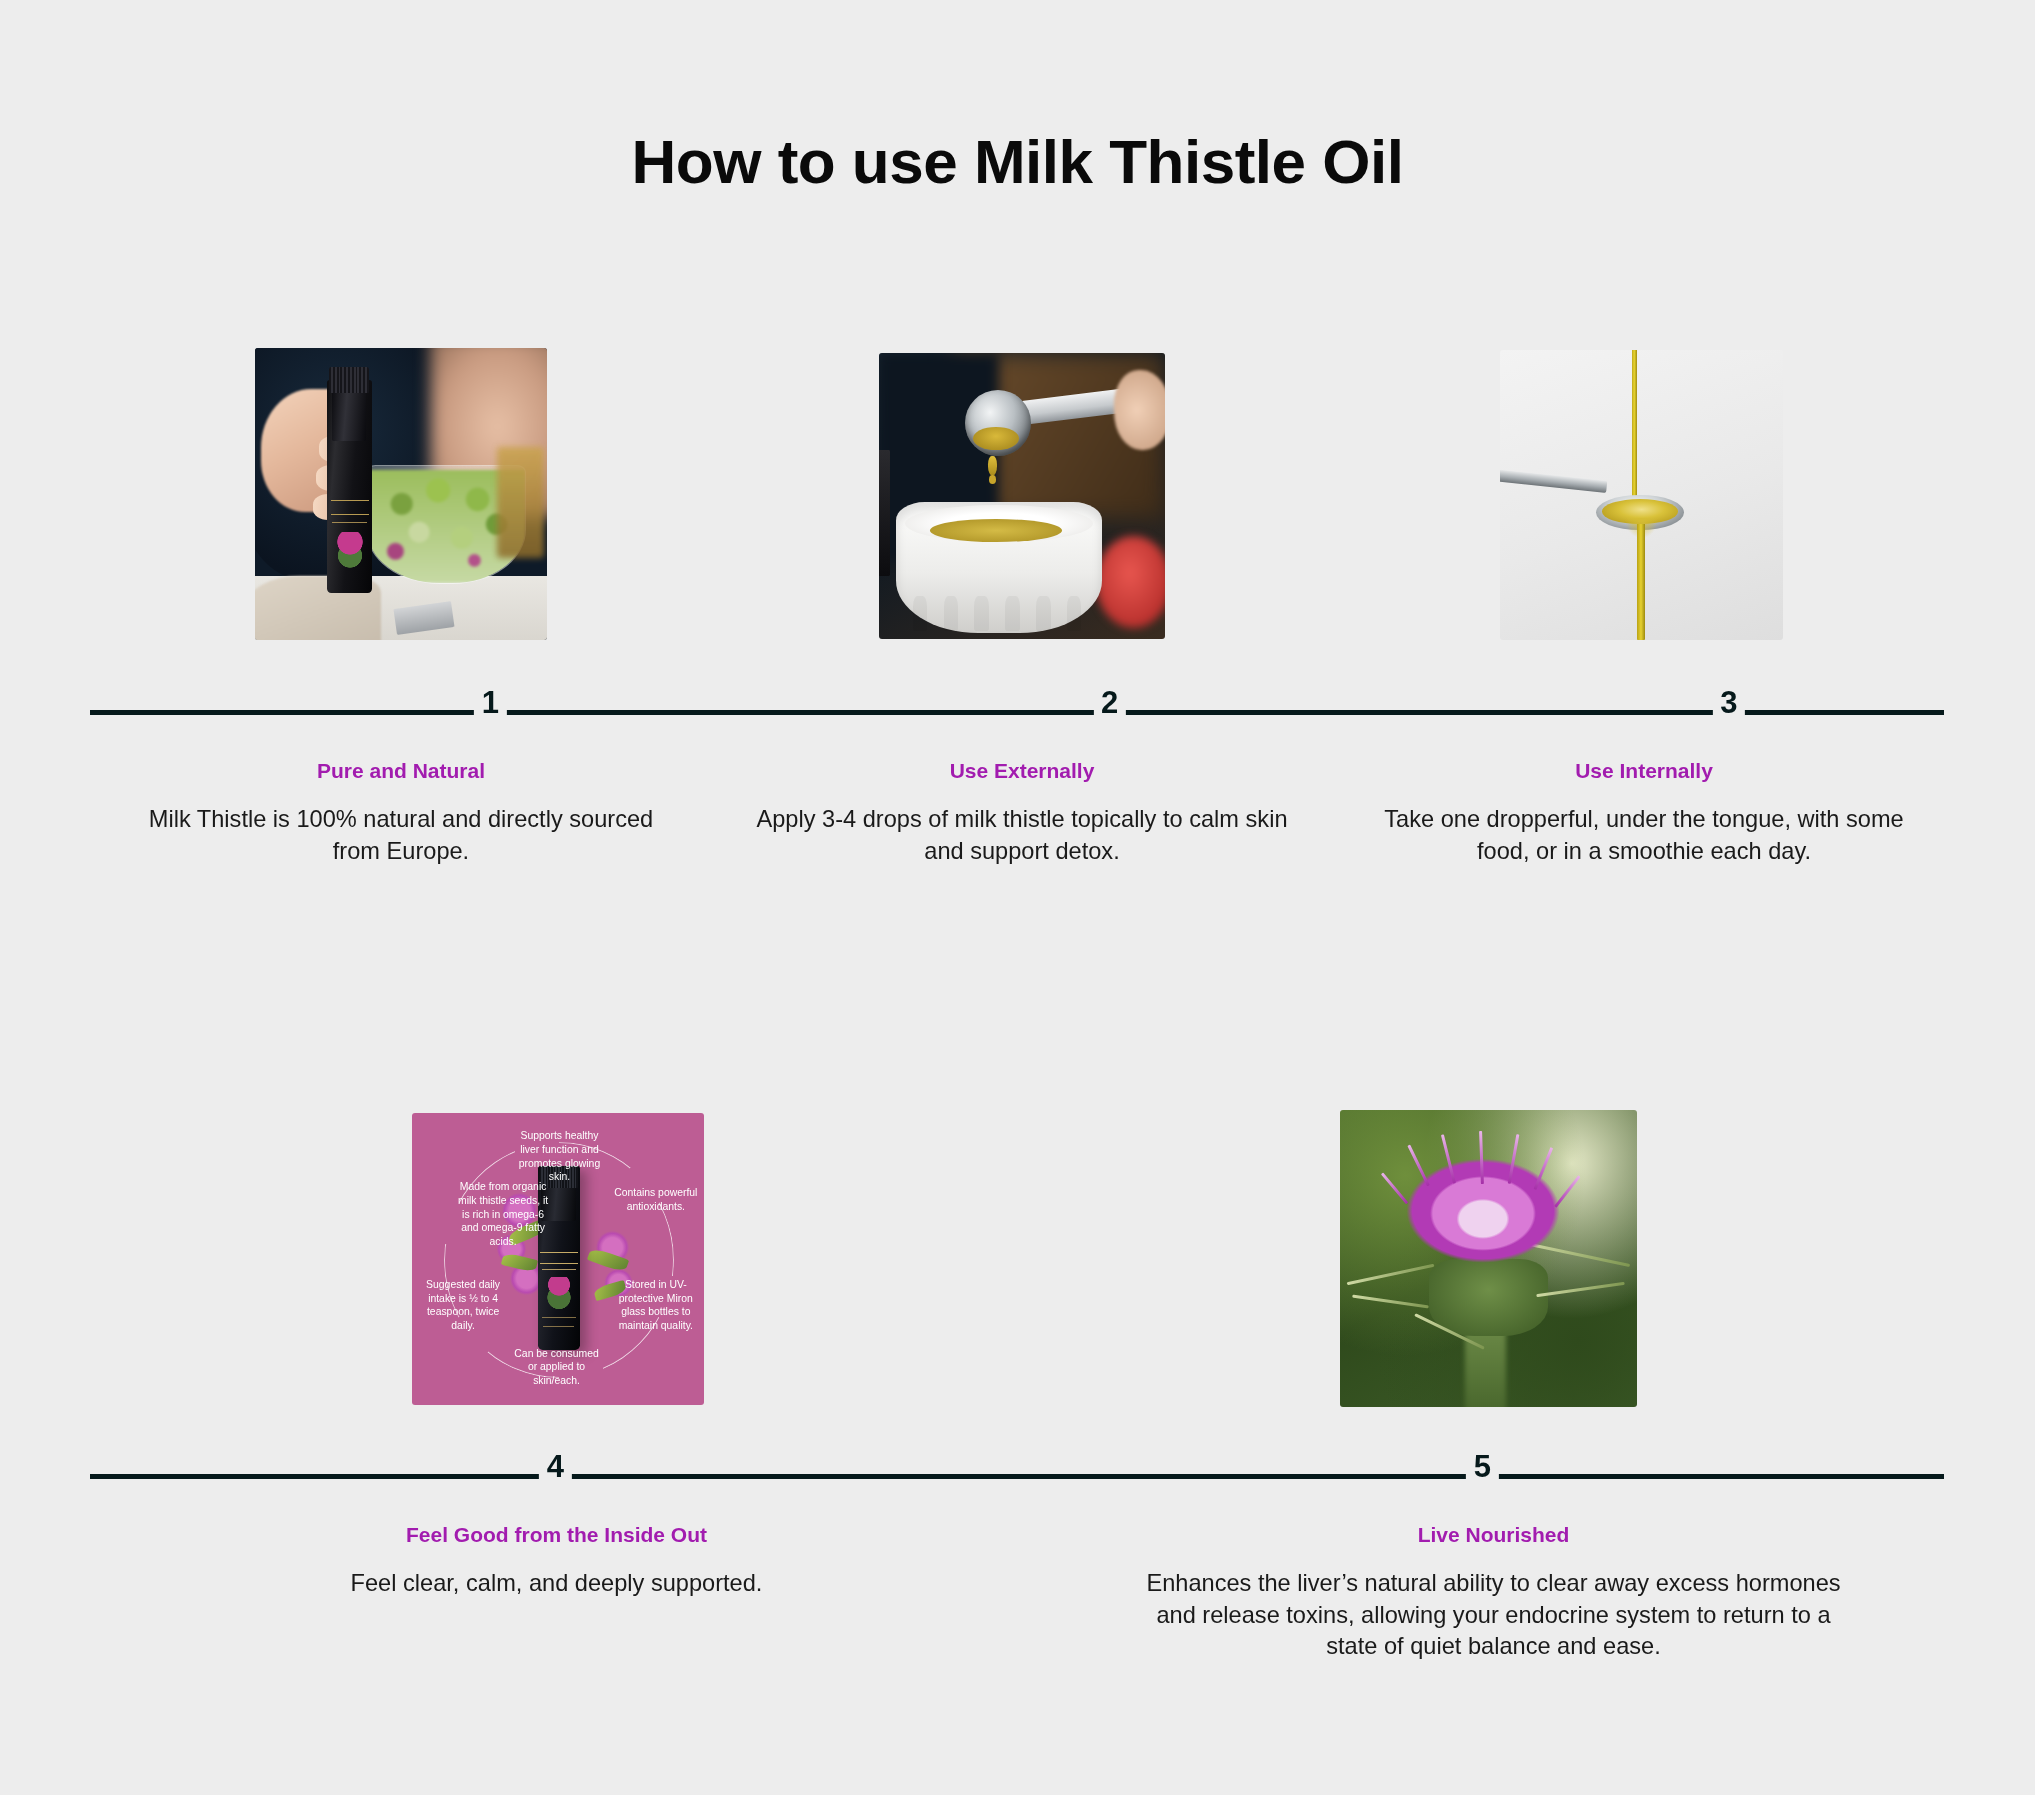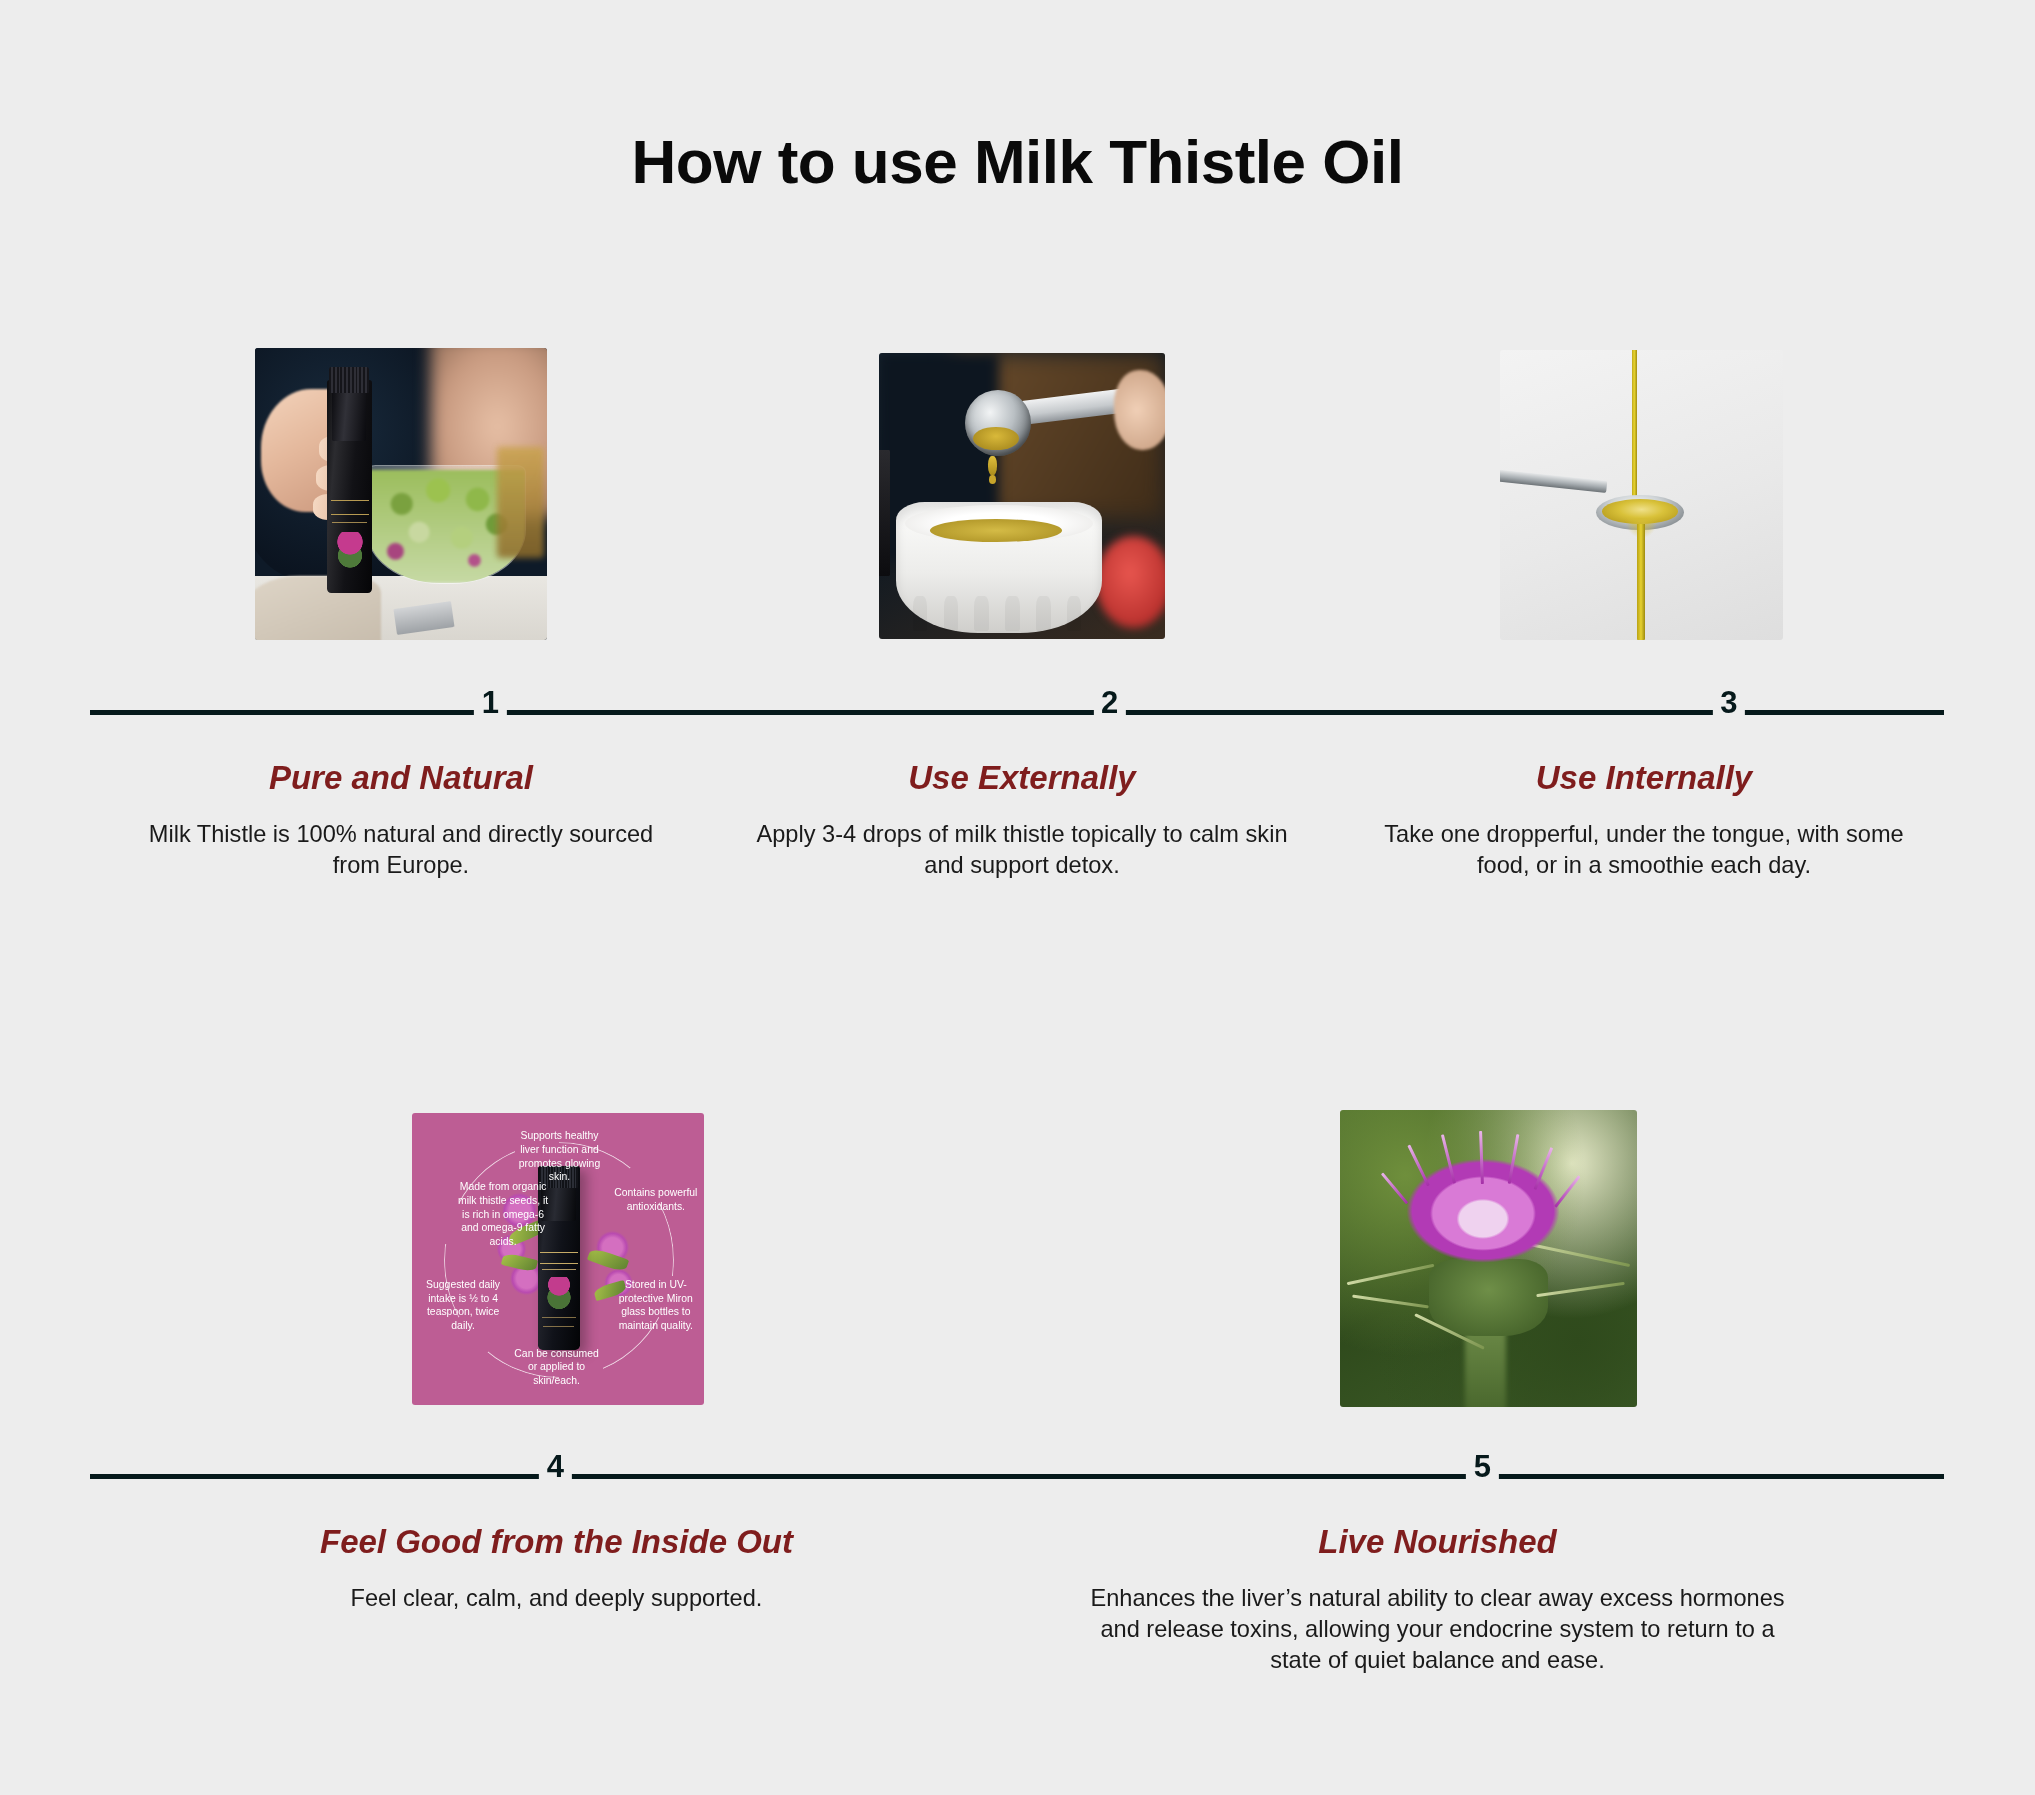--- a/index.html
+++ b/index.html
@@ -65,26 +65,25 @@
     color: #06191b;
     line-height: 1.15;
   }
 
   
   .step-text {
     position: absolute;
     text-align: center;
   }
   .step-heading {
-    font-size: 33px;
+    font-size: 21px;
     font-weight: bold;
-    color: #7f1d1d;
+    color: #a21caf;
     line-height: 1.2;
     margin: 0 0 21px 0;
-    font-style: italic;
   }
   .step-body {
     font-size: 23.6px;
     color: #1a1a1a;
     line-height: 1.33;
     margin: 0;
   }
 
   
   .p1-bg { background: #0e1a28; }
@@ -532,17 +531,17 @@
   <div class="divider-line"></div>
   <div class="step-marker" style="left:25.1%;">4</div>
   <div class="step-marker" style="left:75.1%;">5</div>
 </div>
 
 <div class="step-text" style="left:203px; top:1522px; width:707px;">
   <p class="step-heading">Feel Good from the Inside Out</p>
   <p class="step-body">Feel clear, calm, and deeply supported.</p>
 </div>
 
-<div class="step-text" style="left:1084px; top:1522px; width:707px;">
+<div class="step-text" style="left:1140px; top:1522px; width:707px;">
   <p class="step-heading">Live Nourished</p>
   <p class="step-body">Enhances the liver’s natural ability to clear away excess hormones and release toxins, allowing your endocrine system to return to a state of quiet balance and ease.</p>
 </div>
 
 
 </body></html>

